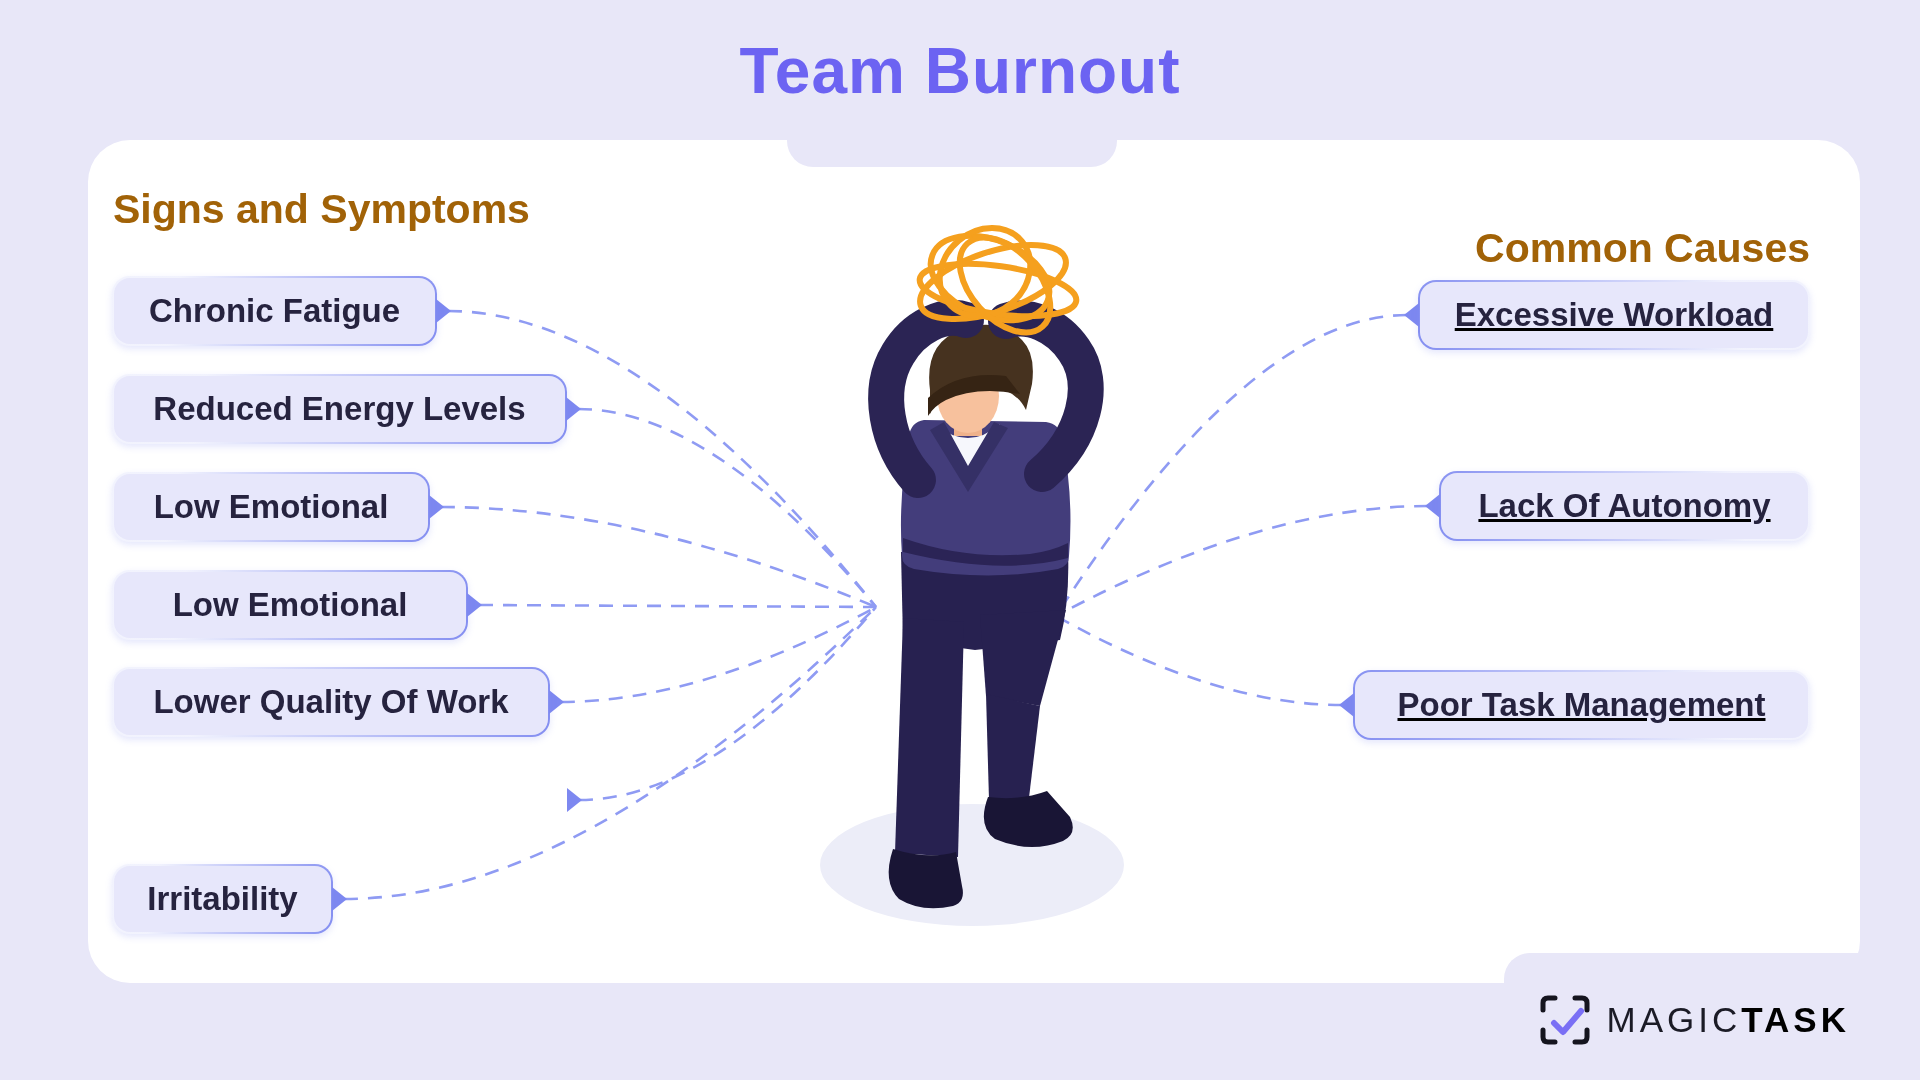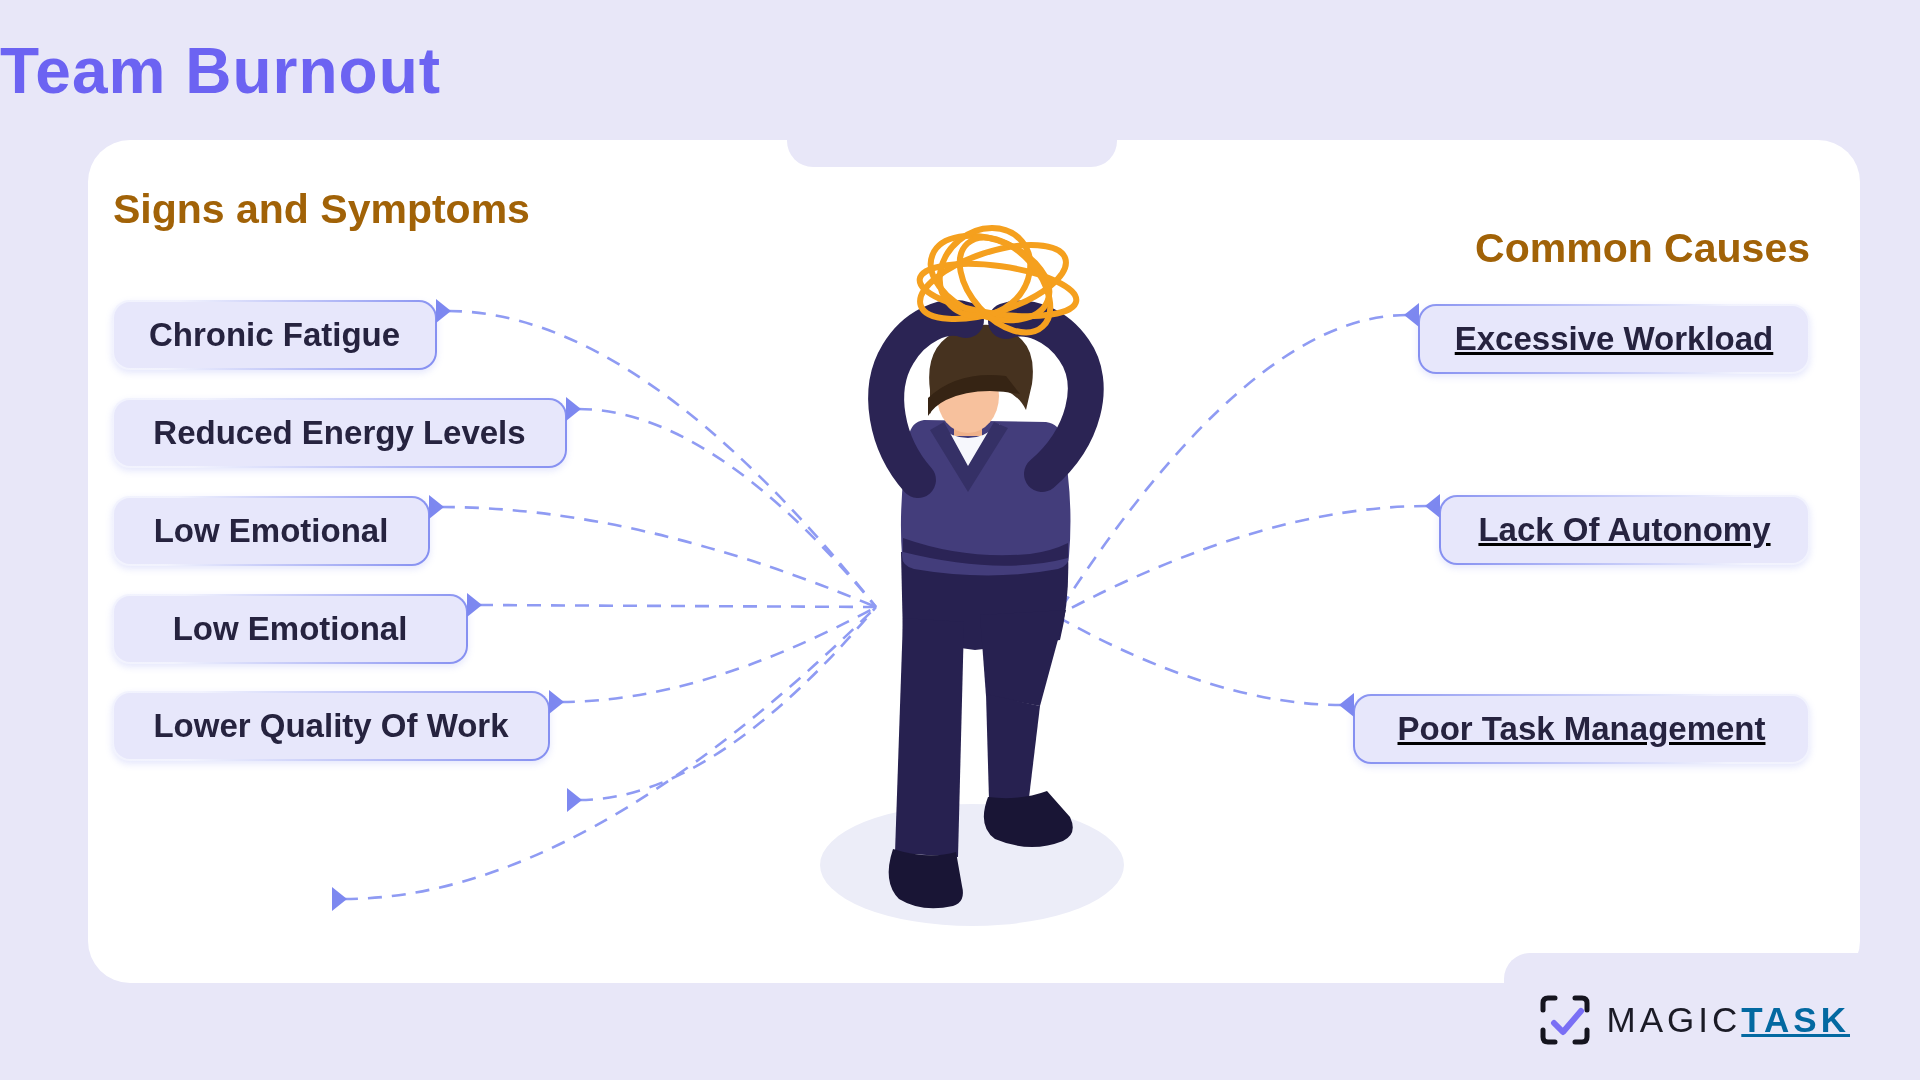--- a/index.html
+++ b/index.html
@@ -13,47 +13,47 @@
   }
   .notch-top{
     position:absolute;left:787px;top:140px;width:330px;height:27px;
     background:#E8E7F8;border-radius:0 0 26px 26px;z-index:2;
   }
   .notch-bottom{
     position:absolute;left:1504px;top:953px;width:356px;height:31px;
     background:#E8E7F8;border-top-left-radius:26px;z-index:2;
   }
   .title{
-    position:absolute;top:34px;left:0;width:100%;
+    position:absolute;top:34px;left:0;width:100%;text-align:center;
     font-size:64px;font-weight:bold;color:#6C63F2;letter-spacing:1px;z-index:3;
   }
   .heading{
     position:absolute;top:186px;font-size:41px;font-weight:bold;color:#a16207;z-index:3;
   }
   .heading-left{left:113px;}
   .heading-right{right:110px;text-align:right;margin-top:39px;}
   .pill{
     position:absolute;height:70px;padding:2px;border-radius:18px;z-index:3;
-    box-shadow:0 3px 7px rgba(125,135,240,.20);box-sizing:border-box;margin-top:24px;
+    box-shadow:0 3px 7px rgba(125,135,240,.20);box-sizing:border-box;
   }
   .pill-left{background:linear-gradient(100deg,rgba(125,136,240,.10) 20%,rgba(125,136,240,.95));}
   .pill-right{background:linear-gradient(260deg,rgba(125,136,240,.10) 20%,rgba(125,136,240,.95));text-decoration:underline;}
   .pill-inner{
     width:100%;height:100%;background:#E7E7FB;border-radius:16px;
     display:flex;align-items:center;justify-content:center;
     font-size:33px;font-weight:bold;color:#26233F;white-space:nowrap;
   }
   .overlay{position:absolute;left:0;top:0;z-index:2;pointer-events:none;}
   .logo{
     position:absolute;top:992px;right:70px;height:56px;z-index:3;
     display:flex;align-items:center;gap:16px;
   }
   .logo-text{font-size:35px;letter-spacing:4px;white-space:nowrap;}
   .logo-magic{color:#1B1B26;font-weight:400;}
-  .logo-task{color:#0369a1;font-weight:bold;text-decoration:underline;}
+  .logo-task{color:#000000;font-weight:bold;}
 </style>
 </head>
 <body>
 
 <div class="canvas">
 
   <div class="title">Team Burnout</div>
 
   <div class="card"></div>
   <div class="notch-top"></div>
@@ -148,20 +148,25 @@
   <div class="pill pill-left" style="left:112px;top:570px;width:356px">
     <div class="pill-inner">
         <span>Low Emotional</span>
       </div>
   </div>
   <div class="pill pill-left" style="left:112px;top:667px;width:438px">
     <div class="pill-inner">
         <span>Lower Quality Of Work</span>
       </div>
   </div>
+  <div class="pill pill-left" style="left:112px;top:864px;width:221px">
+    <div class="pill-inner">
+        <span>Irritability</span>
+      </div>
+  </div>
 
   <div class="pill pill-right" style="left:1418px;top:280px;width:392px">
     <div class="pill-inner">
         <span>Excessive Workload</span>
       </div>
   </div>
   <div class="pill pill-right" style="left:1439px;top:471px;width:371px">
     <div class="pill-inner">
         <span>Lack Of Autonomy</span>
       </div>

